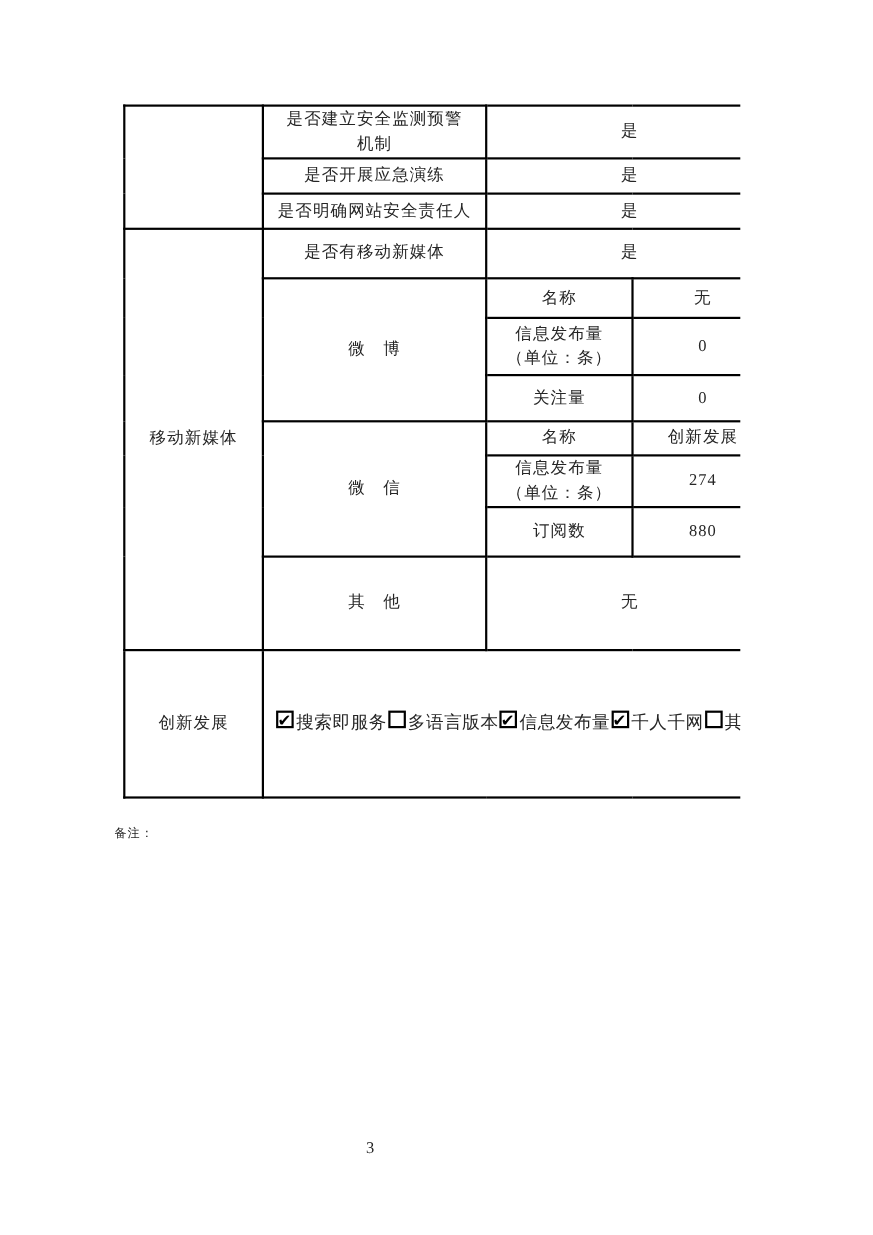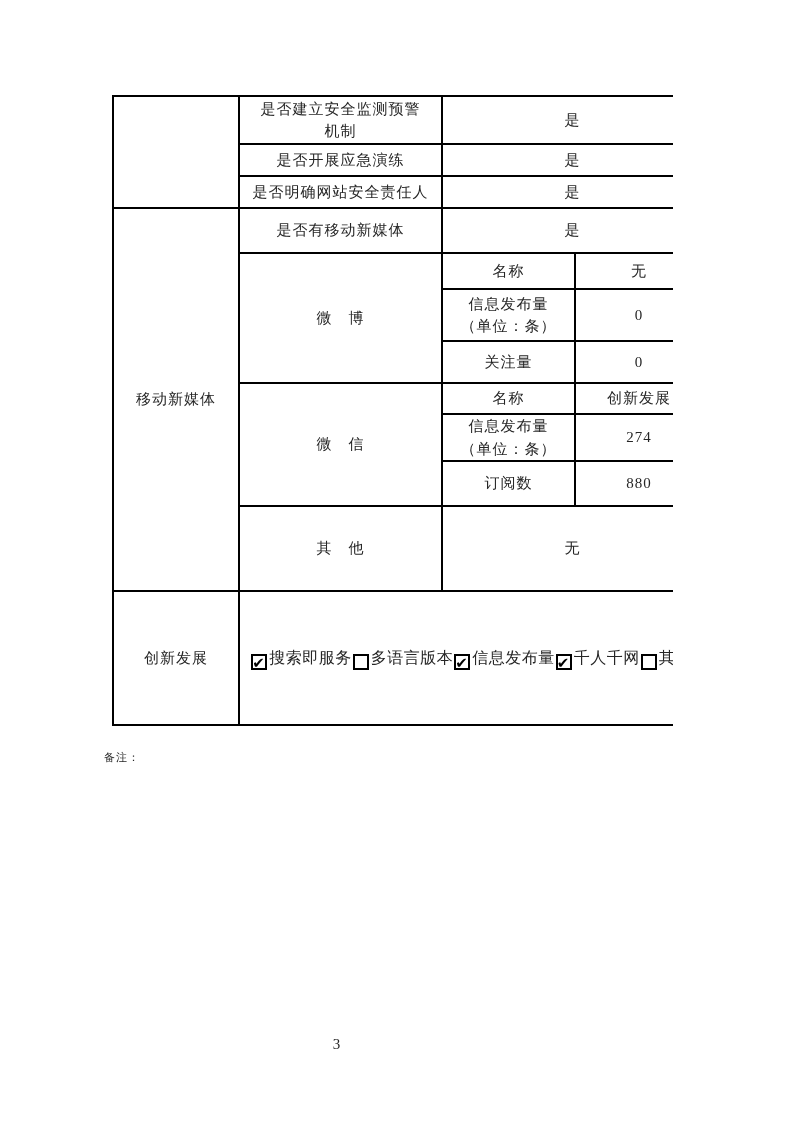--- a/index.html
+++ b/index.html
@@ -44,21 +44,21 @@
   tr.rOther{height:85px;}
   tr.rInno{height:134px;}
   .optline{
     display:flex;
     align-items:center;
     justify-content:center;
     white-space:nowrap;
     font-size:16px;
     letter-spacing:0.5px;
   }
-  .opt{display:inline-flex;align-items:flex-end;font-family:Liberation Serif, serif;}
+  .opt{display:inline-flex;align-items:flex-start;font-family:Liberation Serif, serif;}
   .cb{
     width:12px;height:12px;
     border:2px solid #000;
     display:inline-block;
     position:relative;
     margin:0 2px 0 1px;
     flex:0 0 auto;
   }
   .cb[data-checked="true"]::after{
     content:"✔";

